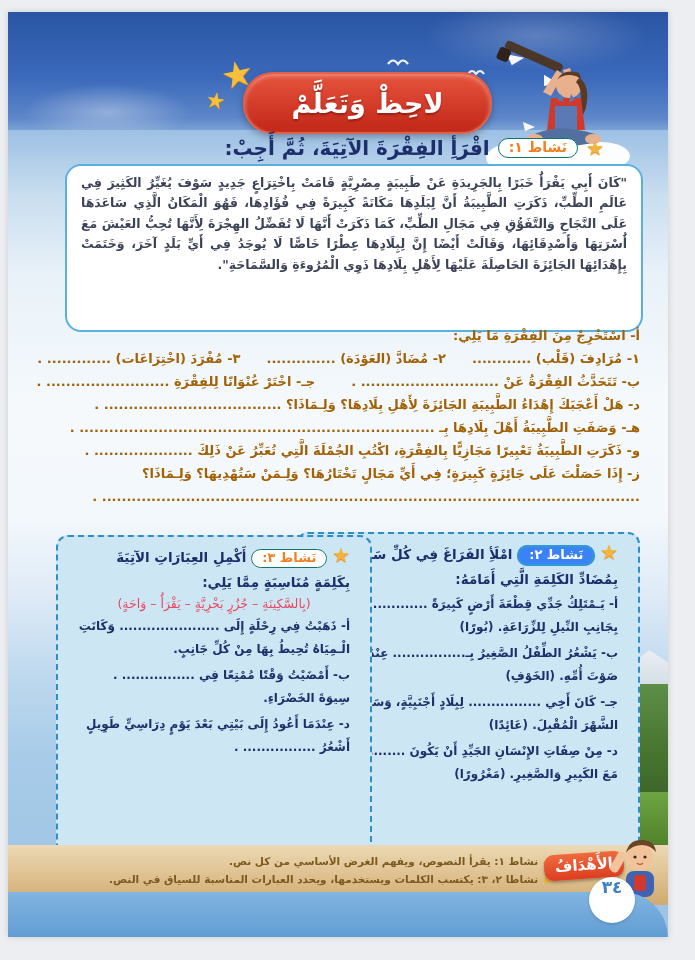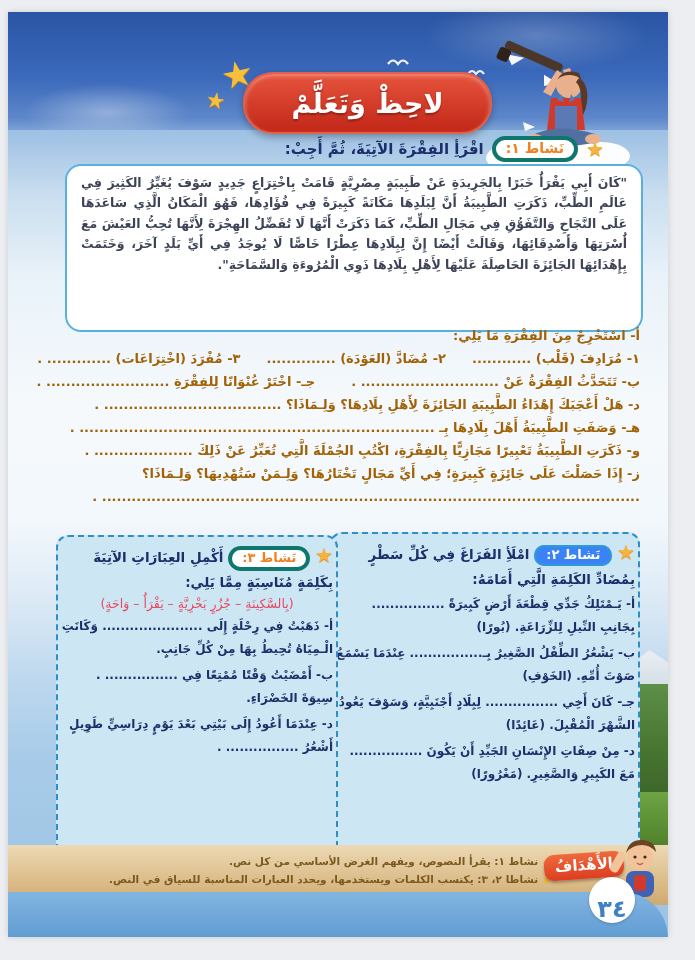--- a/index.html
+++ b/index.html
@@ -67,25 +67,25 @@
   }
   .star{color:#f6c03c;text-shadow:0 1px 1px #c57f14;z-index:4;position:absolute;}
   .star-big{top:42px;right:415px;font-size:36px;transform:rotate(-12deg);}
   .star-small{top:76px;right:442px;font-size:22px;transform:rotate(10deg);}
   .act-header{
     position:absolute;top:124px;right:64px;z-index:3;
     display:flex;align-items:center;gap:8px;
   }
   .star-inline{color:#f6b33d;text-shadow:0 1px 1px #d98a1d;font-size:20px;position:static;}
   .pill{
-    background:#fff;color:#f08124;border:4px solid #0f766e;border-radius:14px;
+    background:#fff;color:#f08124;border:1px solid #0f766e;border-radius:14px;
     padding:0 10px 2px 10px;font-size:14px;font-weight:700;white-space:nowrap;
   }
   .pill-blue{background:#3b82f6;color:#fff;border:2px solid #2e9bd6;}
-  .act-title{color:#1c2f6b;font-size:15px;font-weight:700;white-space:nowrap;}
+  .act-title{color:#1c2f6b;font-size:20px;font-weight:700;white-space:nowrap;}
   
   .para-box{
     position:absolute;top:152px;right:25px;left:57px;height:150px;z-index:2;
     background:#fff;border:2px solid #59b0dd;border-radius:16px;
     padding:7px 14px;overflow:hidden;
   }
   .para-box p{
     margin:0;color:#3c4356;font-size:12.5px;font-weight:700;
     line-height:20.4px;text-align:justify;
   }
@@ -93,21 +93,21 @@
   .questions{
     position:absolute;top:312px;right:28px;left:24px;z-index:2;
     color:#a16207;font-size:13px;font-weight:700;line-height:23px;
   }
   .q-line{white-space:nowrap;overflow:hidden;}
   .q-row{display:flex;gap:36px;white-space:nowrap;overflow:hidden;}
   .q-row3{display:flex;gap:26px;white-space:nowrap;overflow:hidden;}
   
   .act-box{
     position:absolute;z-index:2;background:#cde6f4;
-    border:2px dashed #2f8fc5;border-radius:12px;padding:6px 3px;overflow:hidden;
+    border:2px dashed #2f8fc5;border-radius:12px;padding:6px 20px;overflow:hidden;
   }
   .box2{top:520px;right:28px;width:300px;height:314px;}
   .box3{top:523px;left:48px;width:272px;height:320px;}
   .dotc{position:absolute;width:7px;height:7px;background:#2f8fc5;border-radius:50%;z-index:3;}
   .box-header{color:#1c2f6b;font-size:13.5px;font-weight:700;line-height:24px;text-align:right;margin-bottom:2px;}
   .box-header .pill{font-size:13px;}
   .word-bank{color:#e8485f;font-size:12.5px;font-weight:400;text-align:center;margin:2px 0 4px 0;}
   .box-item{color:#1d3069;font-size:12px;font-weight:700;line-height:23px;margin-bottom:3px;}
   
   .footer-bar{
@@ -127,22 +127,22 @@
   }
   .boy{position:absolute;right:0;top:-14px;z-index:4;}
   .bottom-blue{
     position:absolute;left:0;right:0;top:880px;height:46px;z-index:4;
     background:linear-gradient(180deg,#82b5e1 0%,#609cd3 100%);
     border-top-right-radius:110px;
   }
   .page-num{
     position:absolute;right:33px;top:865px;width:46px;height:46px;z-index:5;
     background:#fff;border-radius:50%;box-shadow:0 1px 3px rgba(0,0,0,.2);
-    display:flex;align-items:flex-end;justify-content:center;
-    color:#3e82c4;font-size:24px;font-weight:700;
+    display:flex;align-items:flex-start;justify-content:center;
+    color:#3e82c4;font-size:17px;font-weight:700;
   }
   .girl-illu{position:absolute;top:28px;right:18px;z-index:2;}
   .birds{position:absolute;top:22px;right:60px;z-index:1;}
 </style>
 </head>
 <body>
 
 <div class="page">
 
   <div class="sky-top"></div>

